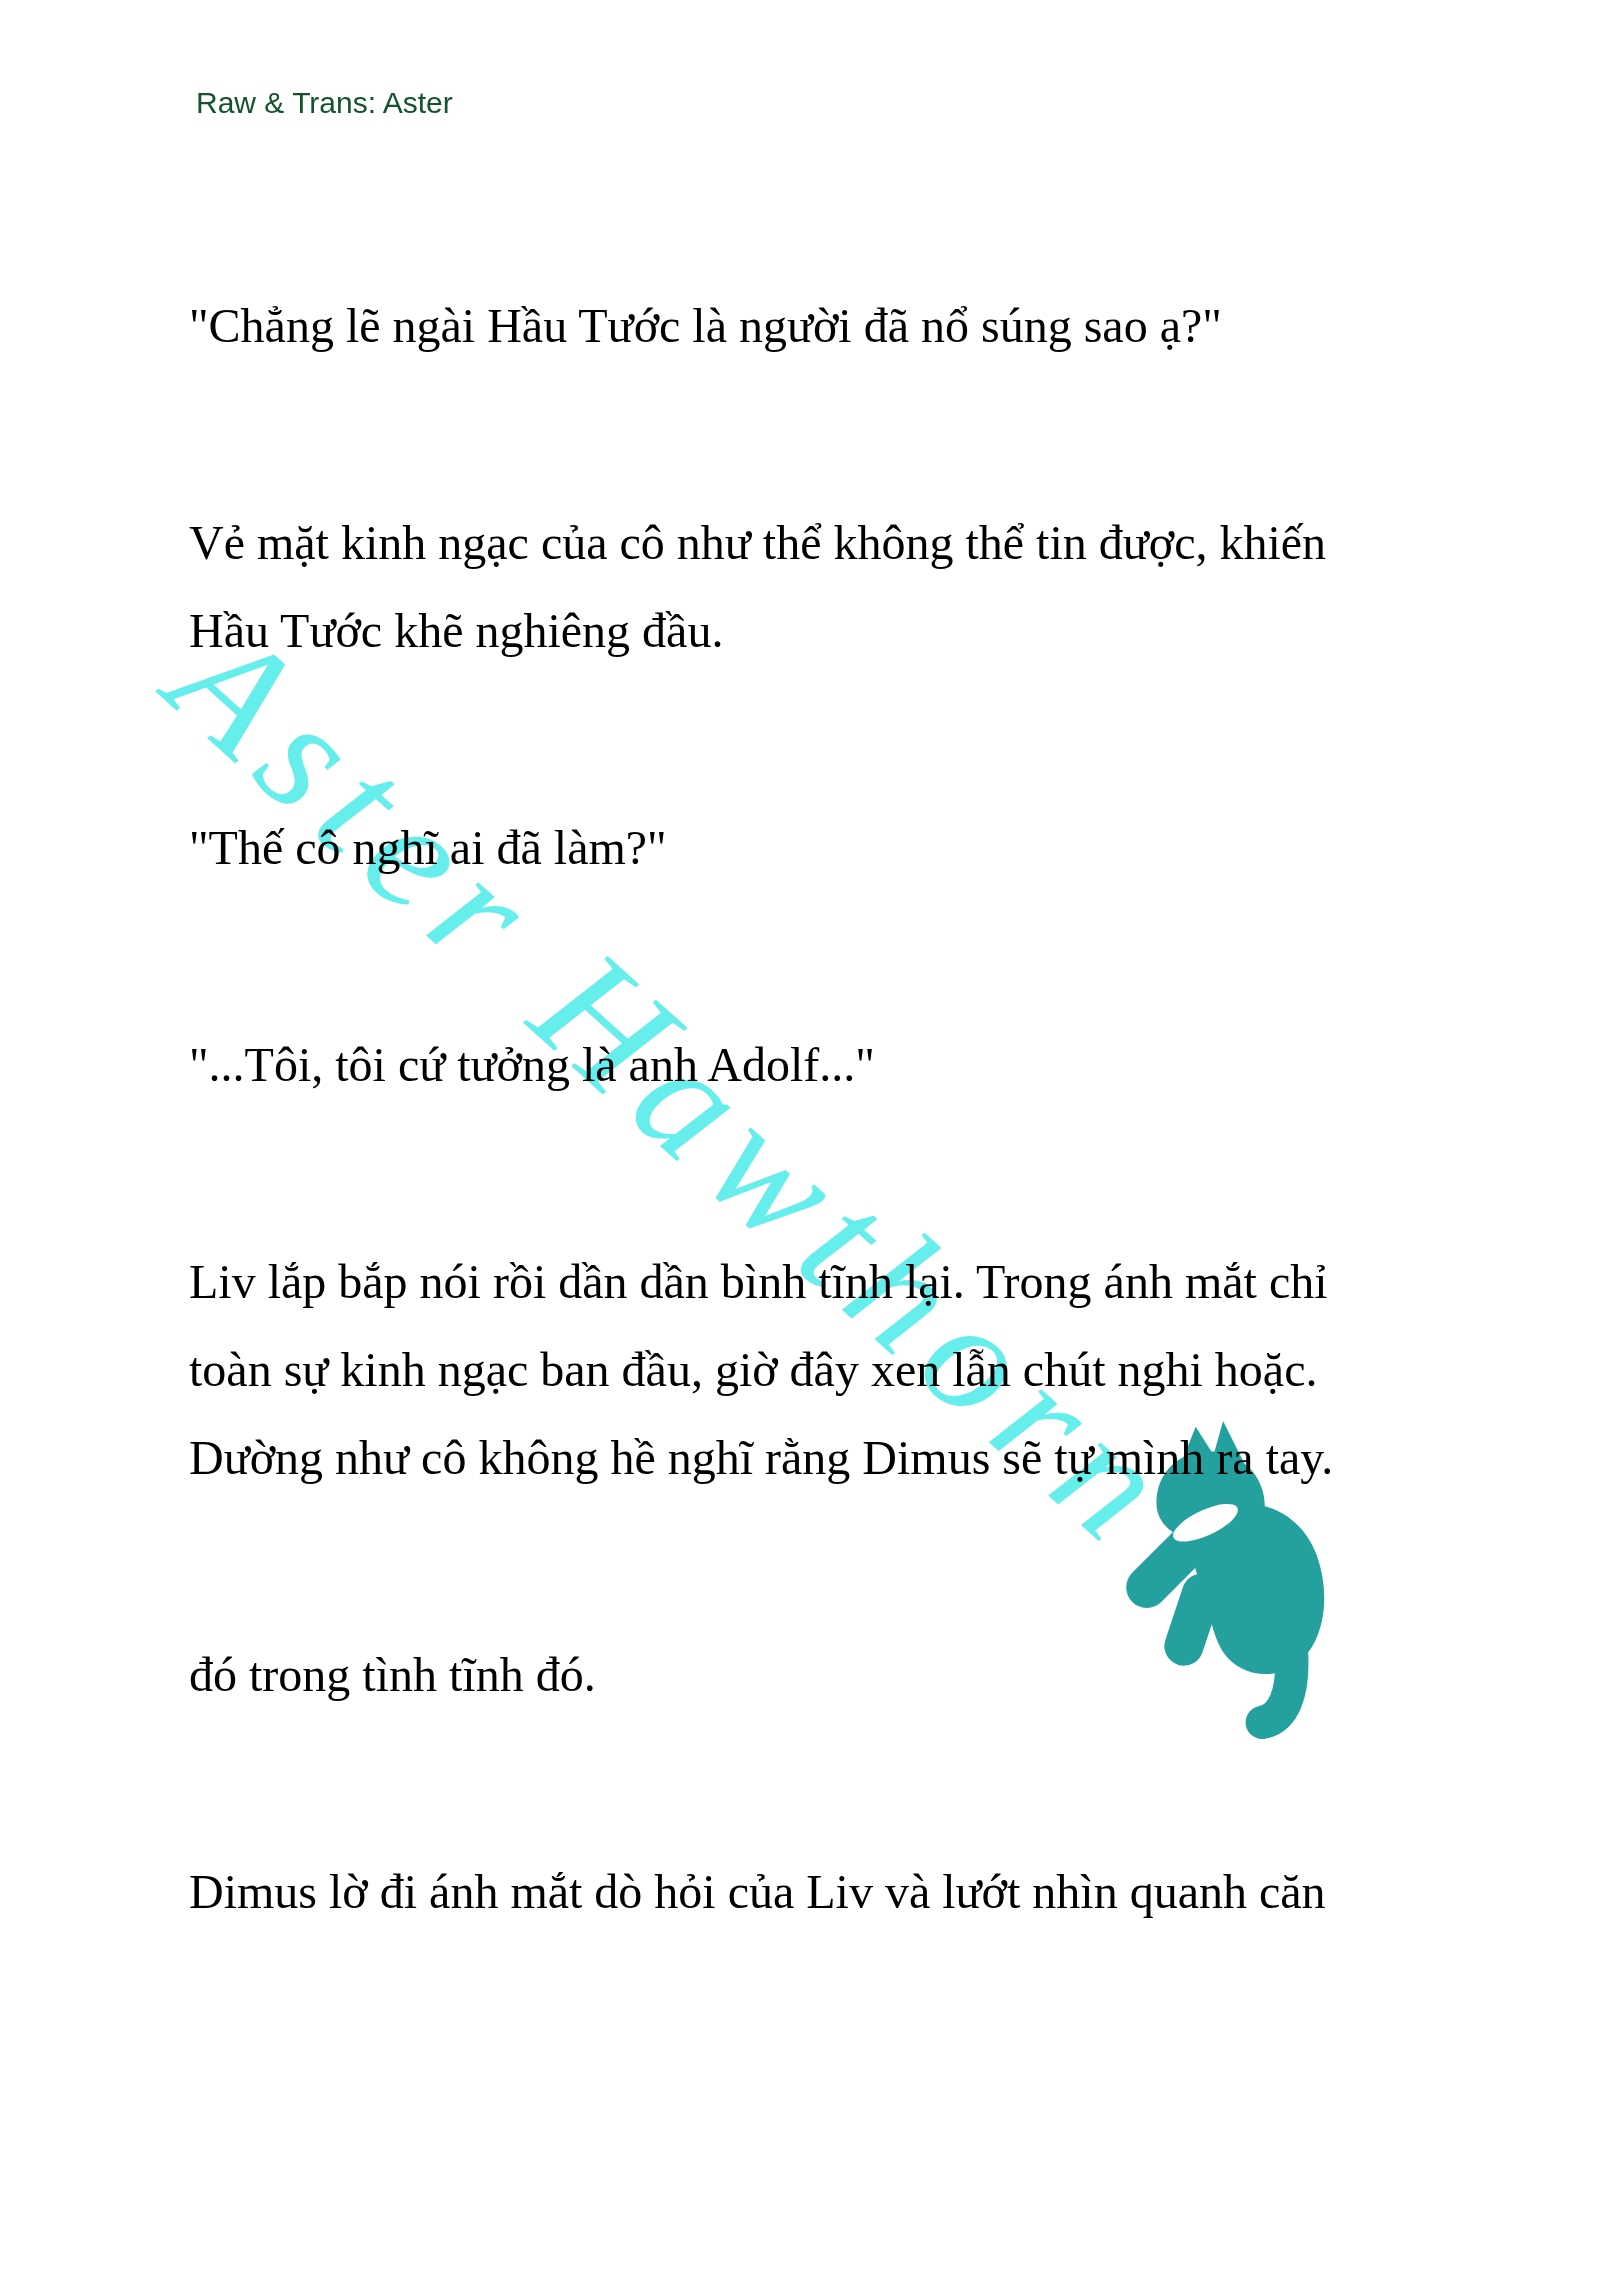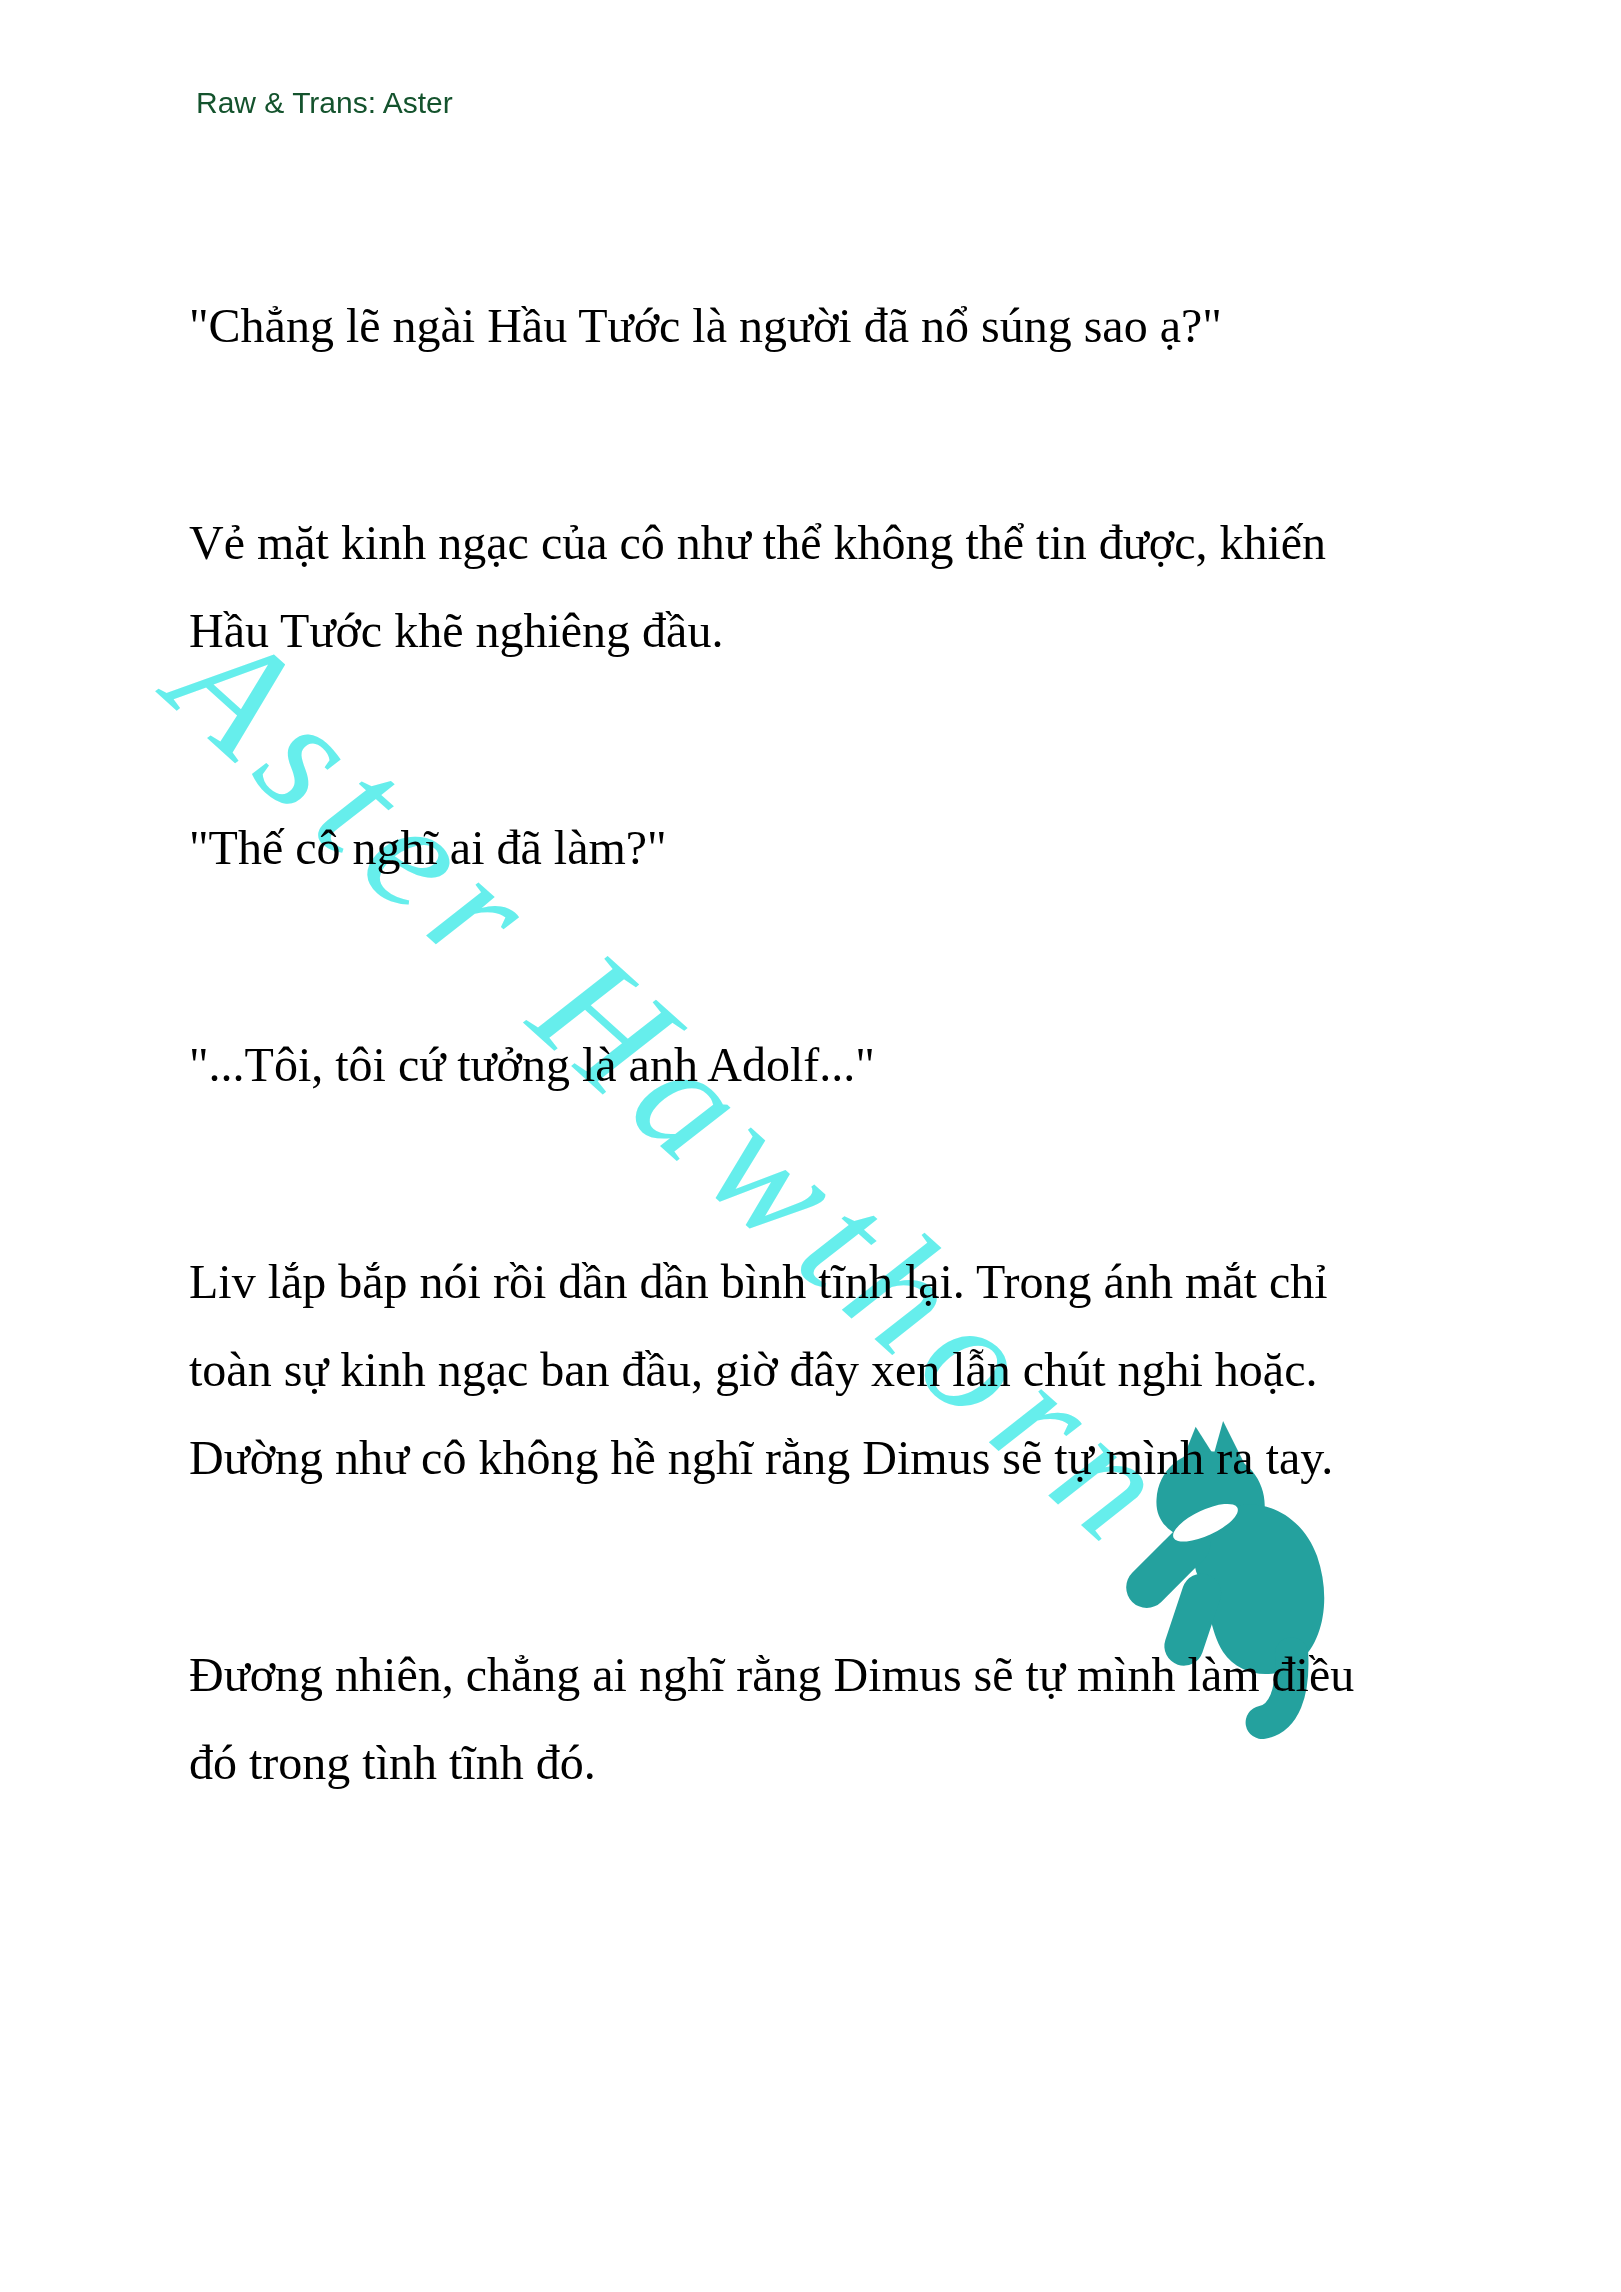--- a/index.html
+++ b/index.html
@@ -102,21 +102,21 @@
     <div class="line">"...Tôi, tôi cứ tưởng là anh Adolf..."</div>
   </div>
 
   <div class="para">
     <div class="line">Liv lắp bắp nói rồi dần dần bình tĩnh lại. Trong ánh mắt chỉ</div>
     <div class="line">toàn sự kinh ngạc ban đầu, giờ đây xen lẫn chút nghi hoặc.</div>
     <div class="line">Dường như cô không hề nghĩ rằng Dimus sẽ tự mình ra tay.</div>
   </div>
 
   <div class="para">
-    <div class="line">Đương nhiên, chẳng ai nghĩ rằng Dimus sẽ tự mình làm điều</div>
     <div class="line">đó trong tình tĩnh đó.</div>
   </div>
 
   <div class="para">
+    <div class="line">Dimus lờ đi ánh mắt dò hỏi của Liv và lướt nhìn quanh căn</div>
   </div>
 
 </div>
 
 
 </body></html>

